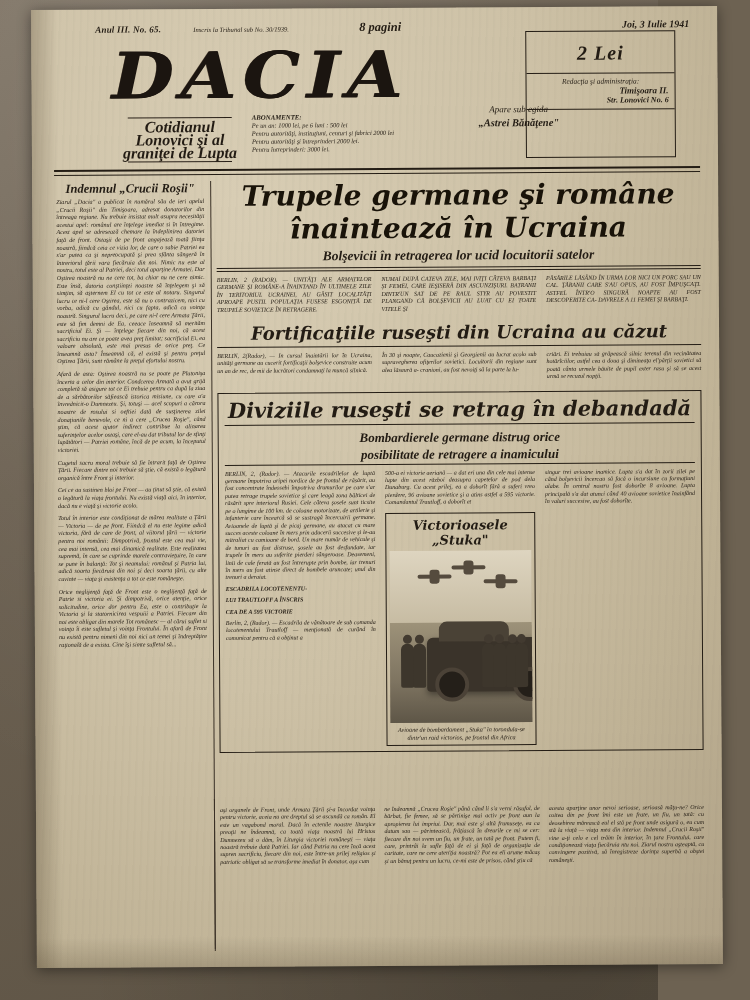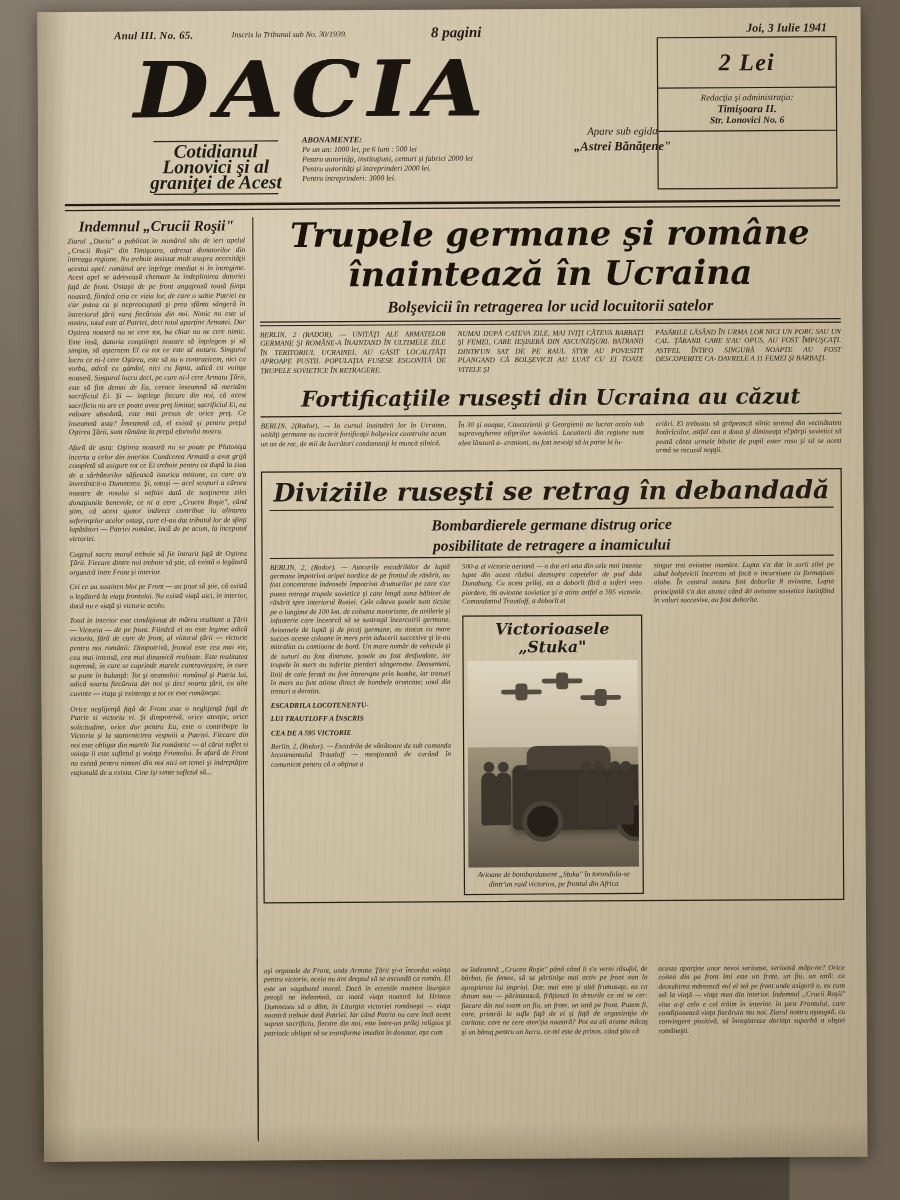--- a/index.html
+++ b/index.html
@@ -53,21 +53,21 @@
 
   .mh-left{position:absolute;left:66px;top:96px;width:120px;text-align:center;
     font-weight:bold;font-size:16px;line-height:13px;}
   .mh-left .rule{border-top:1px solid #2a2119;margin:2px 8px;}
   .mh-sub{position:absolute;left:198px;top:95px;width:180px;font-size:6.4px;line-height:8px;}
   .mh-sub b{font-size:6.8px;}
   .mh-egida{position:absolute;left:405px;top:86px;width:120px;text-align:center;font-size:9px;line-height:13px;}
   .mh-egida b{font-size:10.5px;}
 
   .pricebox{
-    position:absolute;right:2px;top:14px;width:148px;height:125px;
+    position:absolute;right:24px;top:14px;width:148px;height:125px;
     border:1.6px solid #241d15;
   }
   .pricebox .price{
     text-align:center;font-weight:bold;font-size:20px;padding-top:10px;letter-spacing:1px;
   }
   .pricebox .rule{border-top:1.2px solid #241d15;margin:8px 0 0 0;}
   .pricebox .blk{font-size:7.4px;line-height:9.6px;padding:3px 6px;text-align:center;}
   .pb-under{border-top:1.2px solid #241d15;}
 
   .rule-heavy{position:absolute;left:0;top:150px;width:646px;border-top:2.4px solid #241d15;}
@@ -136,21 +136,21 @@
   .photo .fig{position:absolute;bottom:20%;width:13px;height:44px;background:#3d362c;border-radius:6px 6px 2px 2px;}
   .photo .fig:before{content:"";position:absolute;left:2px;top:-9px;width:9px;height:9px;border-radius:50%;background:#423a30;}
   .photo .plane{position:absolute;width:34px;height:4px;background:#554b3e;border-radius:2px;}
   .photo .plane:before{content:"";position:absolute;left:12px;top:-5px;width:10px;height:14px;background:#554b3e;border-radius:3px;}
   .photocap{font-size:6.2px;line-height:8px;text-align:center;margin-top:3px;}
 
   .footcols{display:flex;gap:9px;margin-top:6px;}
   .footcols .c{flex:1;}
 
   .center{text-align:center;}
-  .bold{font-weight:bold;}
+  .bold{font-weight:bold;text-align:right;}
 </style>
 </head>
 <body>
 
 <div id="page">
   <div id="sheet">
     <div class="inner">
 
       <div class="mh-top">
         <div class="mh-issue">Anul III. No. 65.</div>
@@ -160,21 +160,21 @@
       </div>
 
       <div class="logo">
         <span>DACIA</span>
       </div>
 
       <div class="mh-left">
         <div class="rule"></div>
         <div>Cotidianul</div>
         <div>Lonovici şi al</div>
-        <div>graniţei de Acest</div>
+        <div>graniţei de Lupta</div>
         <div class="rule"></div>
       </div>
 
       <div class="mh-sub">
         <b>ABONAMENTE:</b>
         <div>Pe un an: 1000 lei, pe 6 luni : 500 lei</div>
         <div>Pentru autorităţi, instituţiuni, centuri şi fabrici 2000 lei</div>
         <div>Pentru autorităţi şi întreprinderi 2000 lei.</div>
         <div>Pentru întreprinderi: 3000 lei.</div>
       </div>

